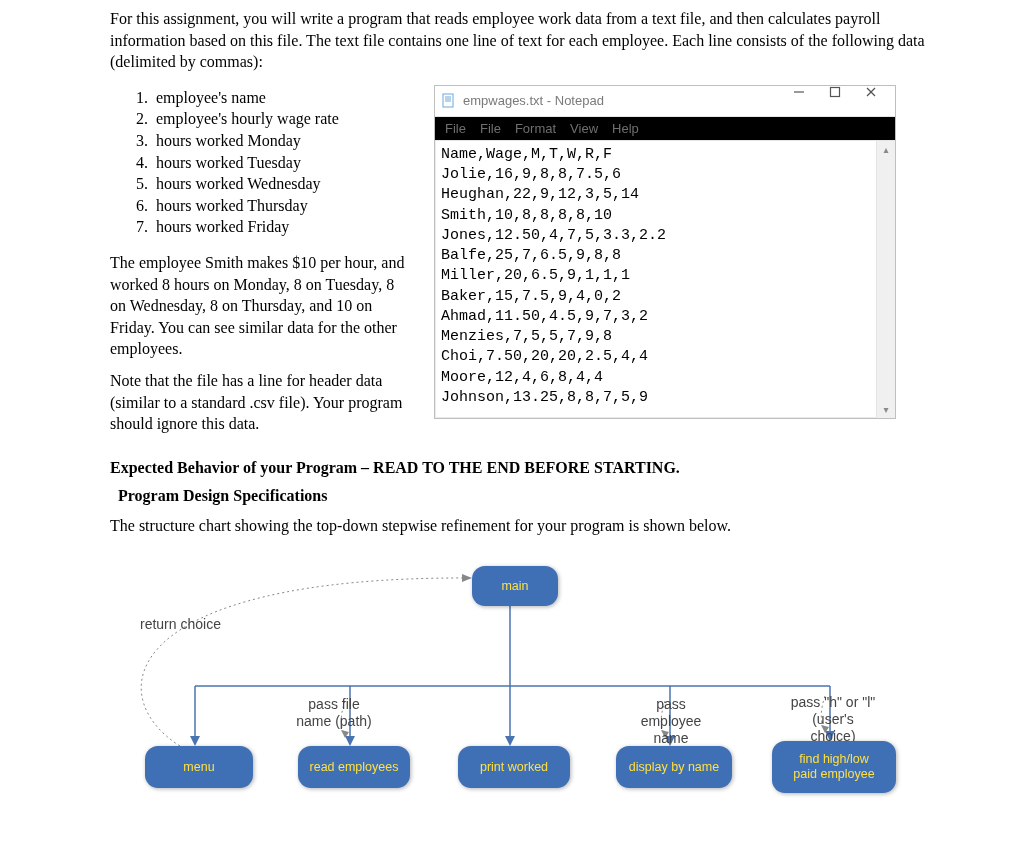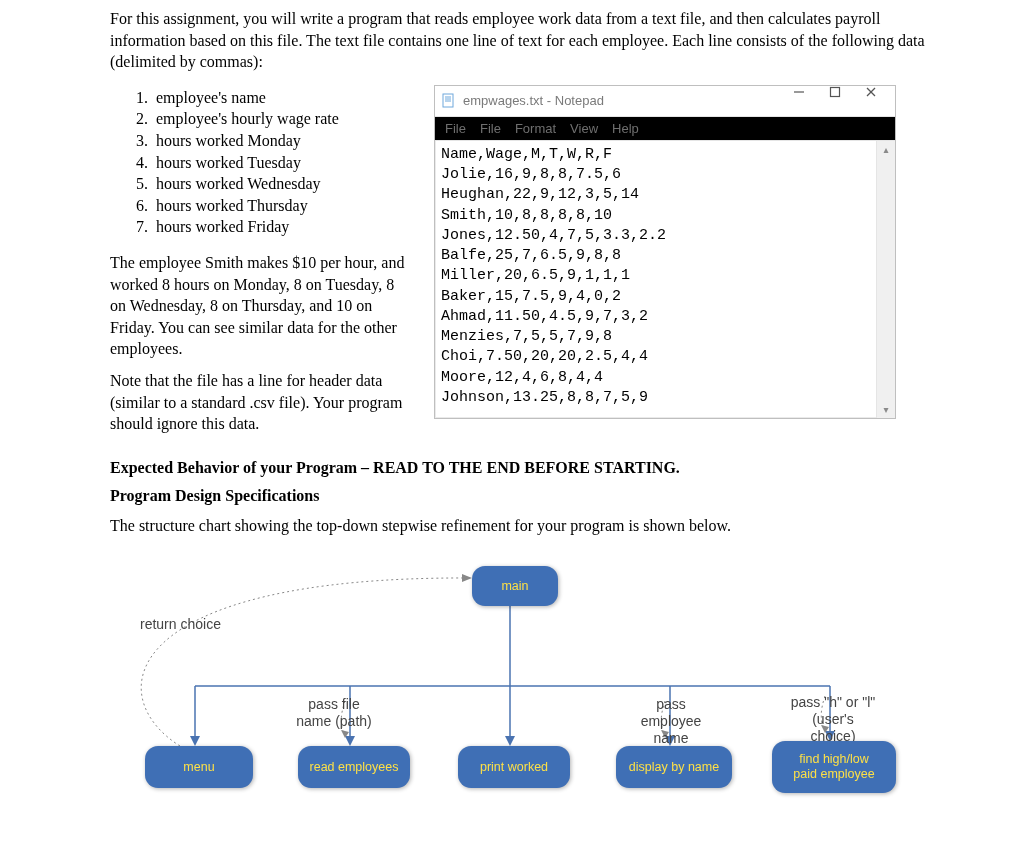--- a/index.html
+++ b/index.html
@@ -117,21 +117,21 @@
     font-size: 10px;
     padding: 3px 0;
   }
 
   .section-head {
     font-weight: bold;
     margin: 14px 0 10px 0;
   }
   .section-sub {
     font-weight: bold;
-    margin: 6px 0 10px 0;
+    margin: 6px 0 10px 8px;
   }
 
   
   .chart-wrap {
     position: relative;
     width: 800px;
     height: 240px;
     margin-top: 4px;
   }
   .box {

